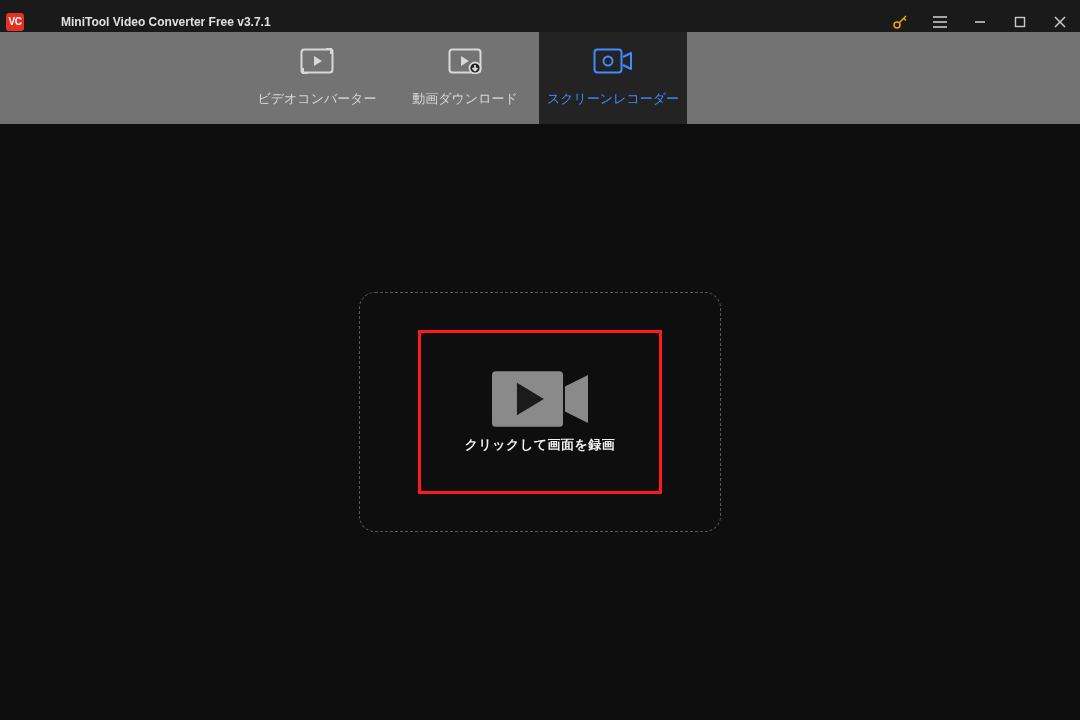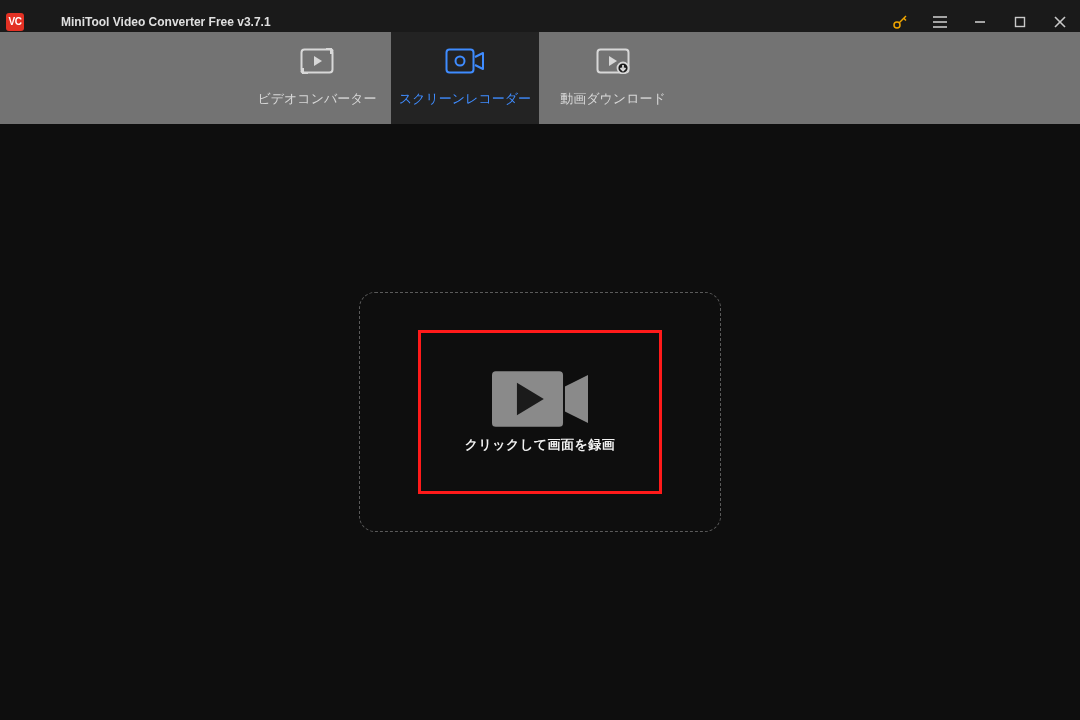--- a/index.html
+++ b/index.html
@@ -159,42 +159,42 @@
         <polygon points="14,8 14,18 22,13" fill="#d8d8d8"></polygon>
         <path d="M26 1 L31 1 L31 6" stroke="#d8d8d8" stroke-width="2" fill="none"></path>
         <path d="M8 25 L3 25 L3 20" stroke="#d8d8d8" stroke-width="2" fill="none"></path>
         <polyline points="31,1 33,3" stroke="#d8d8d8" stroke-width="2"></polyline>
         <polyline points="3,25 1,23" stroke="#d8d8d8" stroke-width="2"></polyline>
       </svg>
     </span>
     <span>ビデオコンバーター</span>
   </div>
 
-  <div class="tab active">
-    <span class="tab-icon">
-      <svg width="40" height="26" viewBox="0 0 40 26" fill="none">
-        <rect x="1.5" y="1.5" width="27" height="23" rx="3" stroke="#3f8cff" stroke-width="2"></rect>
-        <circle cx="15" cy="13" r="4.5" stroke="#3f8cff" stroke-width="2"></circle>
-        <path d="M30 9 L38 5 L38 21 L30 17" stroke="#3f8cff" stroke-width="2" fill="none" stroke-linejoin="round"></path>
-      </svg>
-    </span>
-    <span>スクリーンレコーダー</span>
-  </div>
-
   <div class="tab">
     <span class="tab-icon">
       <svg width="34" height="26" viewBox="0 0 34 26" fill="none">
         <rect x="1.5" y="1.5" width="31" height="23" rx="3" stroke="#d8d8d8" stroke-width="2"></rect>
         <polygon points="13,8 13,18 21,13" fill="#d8d8d8"></polygon>
         <circle cx="27" cy="20" r="5.5" fill="#1a1a1a" stroke="#d8d8d8" stroke-width="1.8"></circle>
         <line x1="27" y1="17" x2="27" y2="22" stroke="#d8d8d8" stroke-width="1.8"></line>
         <polyline points="24.5,20 27,22.5 29.5,20" stroke="#d8d8d8" stroke-width="1.8" fill="none"></polyline>
       </svg>
     </span>
     <span>動画ダウンロード</span>
+  </div>
+
+  <div class="tab active">
+    <span class="tab-icon">
+      <svg width="40" height="26" viewBox="0 0 40 26" fill="none">
+        <rect x="1.5" y="1.5" width="27" height="23" rx="3" stroke="#3f8cff" stroke-width="2"></rect>
+        <circle cx="15" cy="13" r="4.5" stroke="#3f8cff" stroke-width="2"></circle>
+        <path d="M30 9 L38 5 L38 21 L30 17" stroke="#3f8cff" stroke-width="2" fill="none" stroke-linejoin="round"></path>
+      </svg>
+    </span>
+    <span>スクリーンレコーダー</span>
   </div>
 
 
 </div>
 
 <div class="content">
   <div class="rec-zone">
     <div class="rec-button">
       <span class="cam-icon">
         <svg width="100" height="58" viewBox="0 0 100 58">

